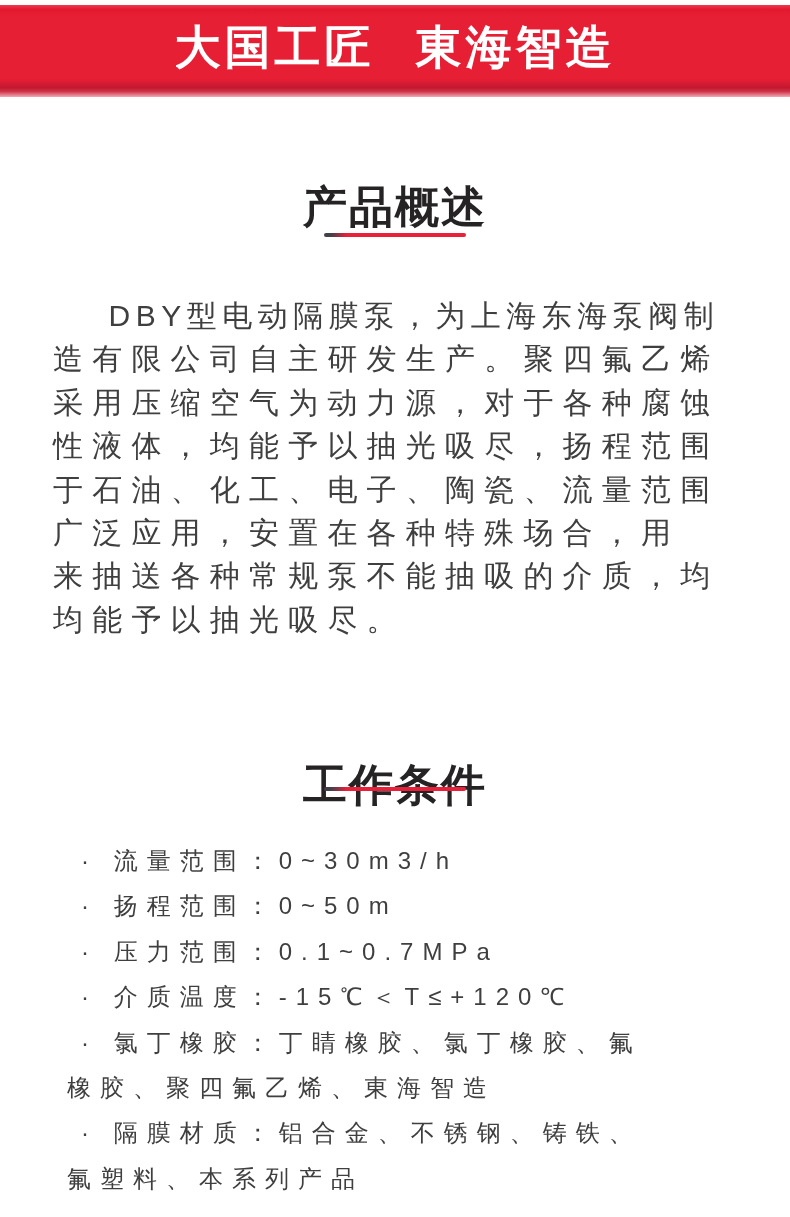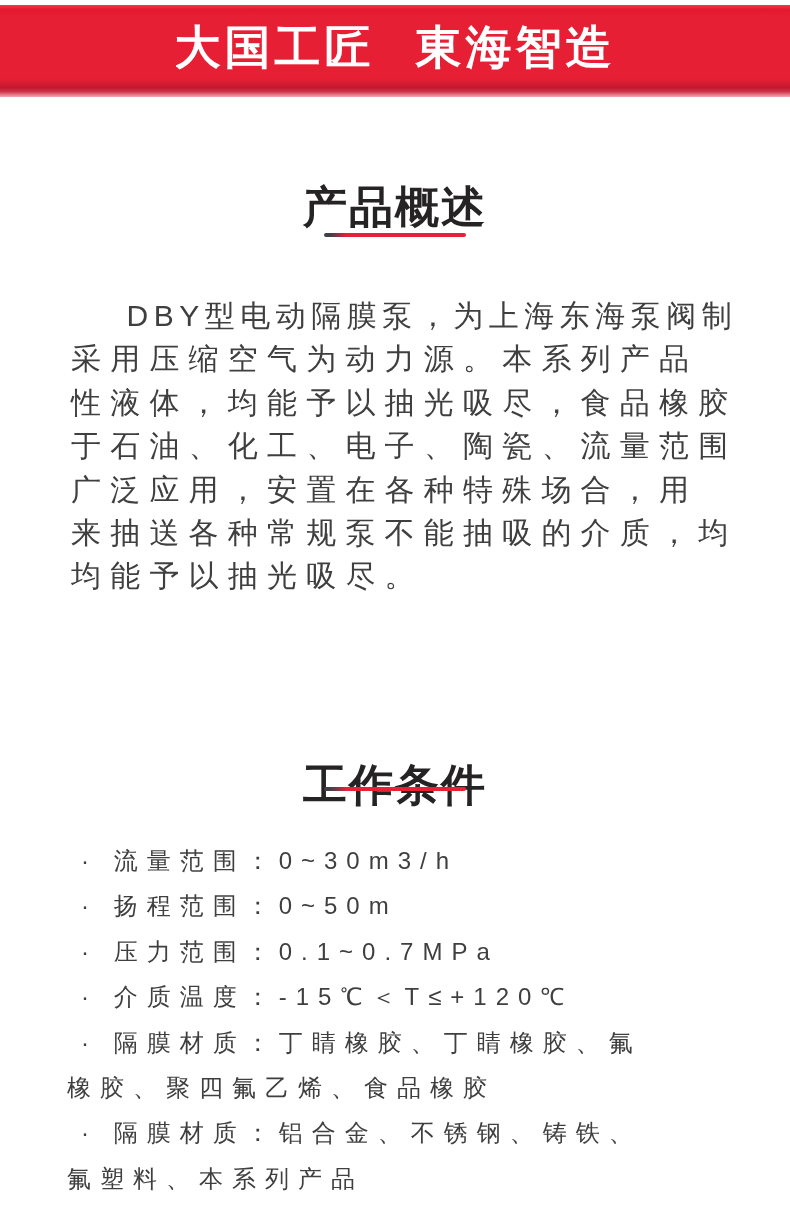--- a/index.html
+++ b/index.html
@@ -49,21 +49,21 @@
     left: 324px;
     width: 142px; height: 4px;
     background: linear-gradient(90deg, #43404a 0%, #43404a 5%, #e8203a 16%, #e8203a 100%);
     border-radius: 2px;
   }
   .sec-underline.u1 { top: 233px; }
   .sec-underline.u2 { top: 787px; }
   
   .para {
     position: absolute;
-    top: 294px; left: 71px;
+    top: 294px; left: 53px;
   }
   .pline {
     font-size: 30px;
     color: #3f3f3f;
     letter-spacing: 9.2px;
     line-height: 43.4px;
     white-space: nowrap;
   }
   .pline.first { letter-spacing: 5.5px; padding-left: 20px; }
   
@@ -87,37 +87,38 @@
 
   <header class="banner">
     <div class="banner-text">大国工匠 東海智造</div>
   </header>
 
   <section>
     <h2 class="sec-title t1">产品概述</h2>
     <div class="sec-underline u1"></div>
     <div class="para">
       <div class="pline first">　DBY型电动隔膜泵，为上海东海泵阀制</div>
-      <div class="pline">采用压缩空气为动力源。本系列产品</div>
-      <div class="pline">性液体，均能予以抽光吸尽，食品橡胶</div>
+      <div class="pline">造有限公司自主研发生产。聚四氟乙烯</div>
+      <div class="pline">采用压缩空气为动力源，对于各种腐蚀</div>
+      <div class="pline">性液体，均能予以抽光吸尽，扬程范围</div>
       <div class="pline">于石油、化工、电子、陶瓷、流量范围</div>
       <div class="pline">广泛应用，安置在各种特殊场合，用</div>
       <div class="pline">来抽送各种常规泵不能抽吸的介质，均</div>
       <div class="pline">均能予以抽光吸尽。</div>
     </div>
   </section>
 
   <section>
     <h2 class="sec-title t2">工作条件</h2>
     <div class="sec-underline u2"></div>
     <div class="speclist">
       <div class="lline bullet">· 流量范围：0~30m3/h</div>
       <div class="lline bullet">· 扬程范围：0~50m</div>
       <div class="lline bullet">· 压力范围：0.1~0.7MPa</div>
       <div class="lline bullet">· 介质温度：-15℃＜T≤+120℃</div>
-      <div class="lline bullet">· 隔膜材质：丁睛橡胶、丁睛橡胶、氟</div>
-      <div class="lline">橡胶、聚四氟乙烯、食品橡胶</div>
+      <div class="lline bullet">· 氯丁橡胶：丁睛橡胶、氯丁橡胶、氟</div>
+      <div class="lline">橡胶、聚四氟乙烯、東海智造</div>
       <div class="lline bullet">· 隔膜材质：铝合金、不锈钢、铸铁、</div>
       <div class="lline">氟塑料、本系列产品</div>
     </div>
   </section>
 
 </div>
 
 </body></html>

